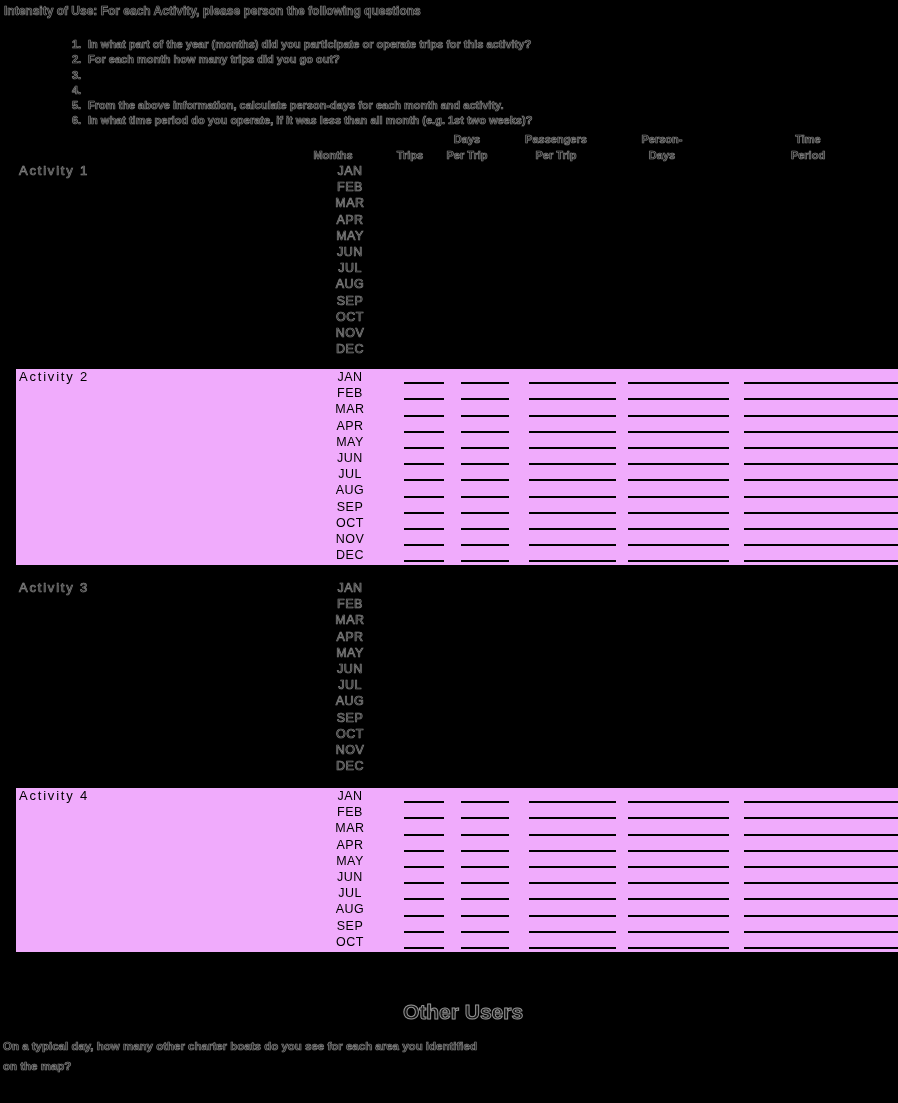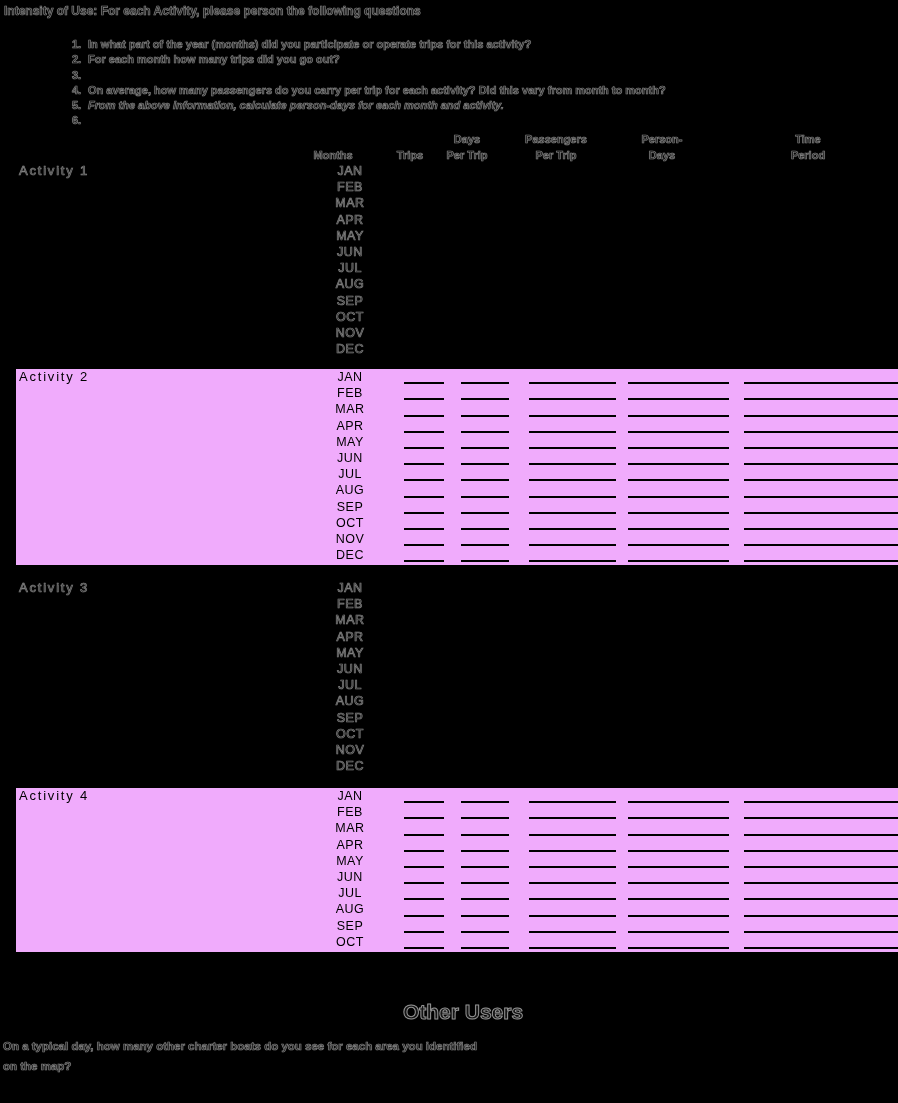--- a/index.html
+++ b/index.html
@@ -29,21 +29,21 @@
 
   .questions{
     position:absolute;left:72px;top:37px;width:790px;
   }
   .q{
     display:flex;
     font-size:11px;font-weight:bold;
     line-height:15.3px;white-space:nowrap;
   }
   .q .num{width:16px;flex:0 0 16px;}
-  .q.italic .qtext{font-style:italic;}
+  .q.italic .qtext{}
 
   .thead{position:absolute;left:0;top:131px;width:898px;height:32px;}
   .hcol{
     position:absolute;top:0;transform:translateX(-50%);
     text-align:center;font-size:11px;font-weight:bold;white-space:nowrap;
   }
   .hcol span{display:block;height:16px;line-height:16px;}
 
   .sec{position:absolute;left:16px;width:898px;}
   .sec.light{background:#f0abfc;}
@@ -102,28 +102,28 @@
   </div>
   <div class="q emb">
     <span class="num">2.</span>
     <span class="qtext">For each month how many trips did you go out?</span>
   </div>
   <div class="q emb">
     <span class="num">3.</span>
   </div>
   <div class="q emb">
     <span class="num">4.</span>
-    <span class="qtext">On average, how many passengers do you carry per trip for each activity? Did this vary from month to month?</span>
   </div>
   <div class="q emb italic">
     <span class="num">5.</span>
     <span class="qtext">From the above information, calculate person-days for each month and activity.</span>
   </div>
   <div class="q emb">
     <span class="num">6.</span>
+    <span class="qtext">In what time period do you operate, if it was less than all month (e.g. 1st two weeks)?</span>
   </div>
 </div>
 
 <div class="thead">
   <div class="hcol emb" style="left:333px">
     <span></span>
       <span>Months</span>
   </div>
   <div class="hcol emb" style="left:410px">
     <span></span>

